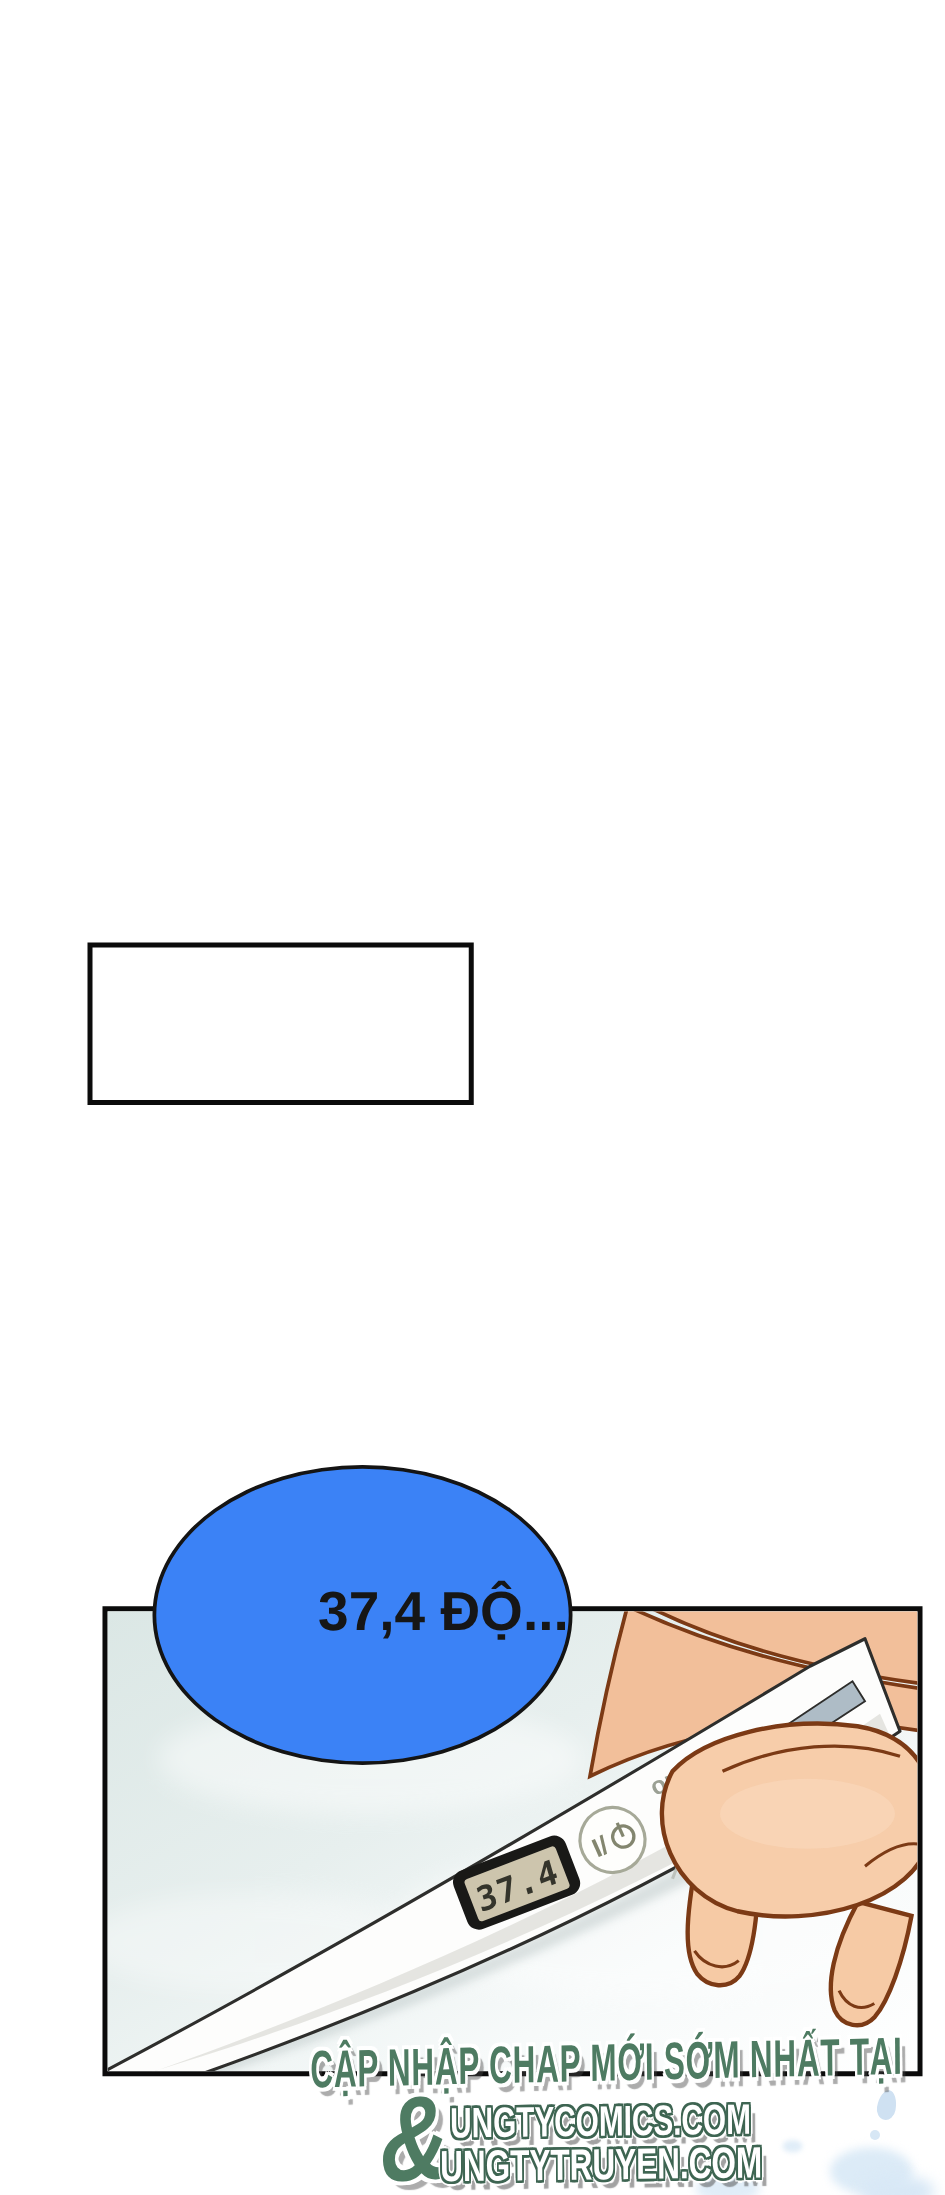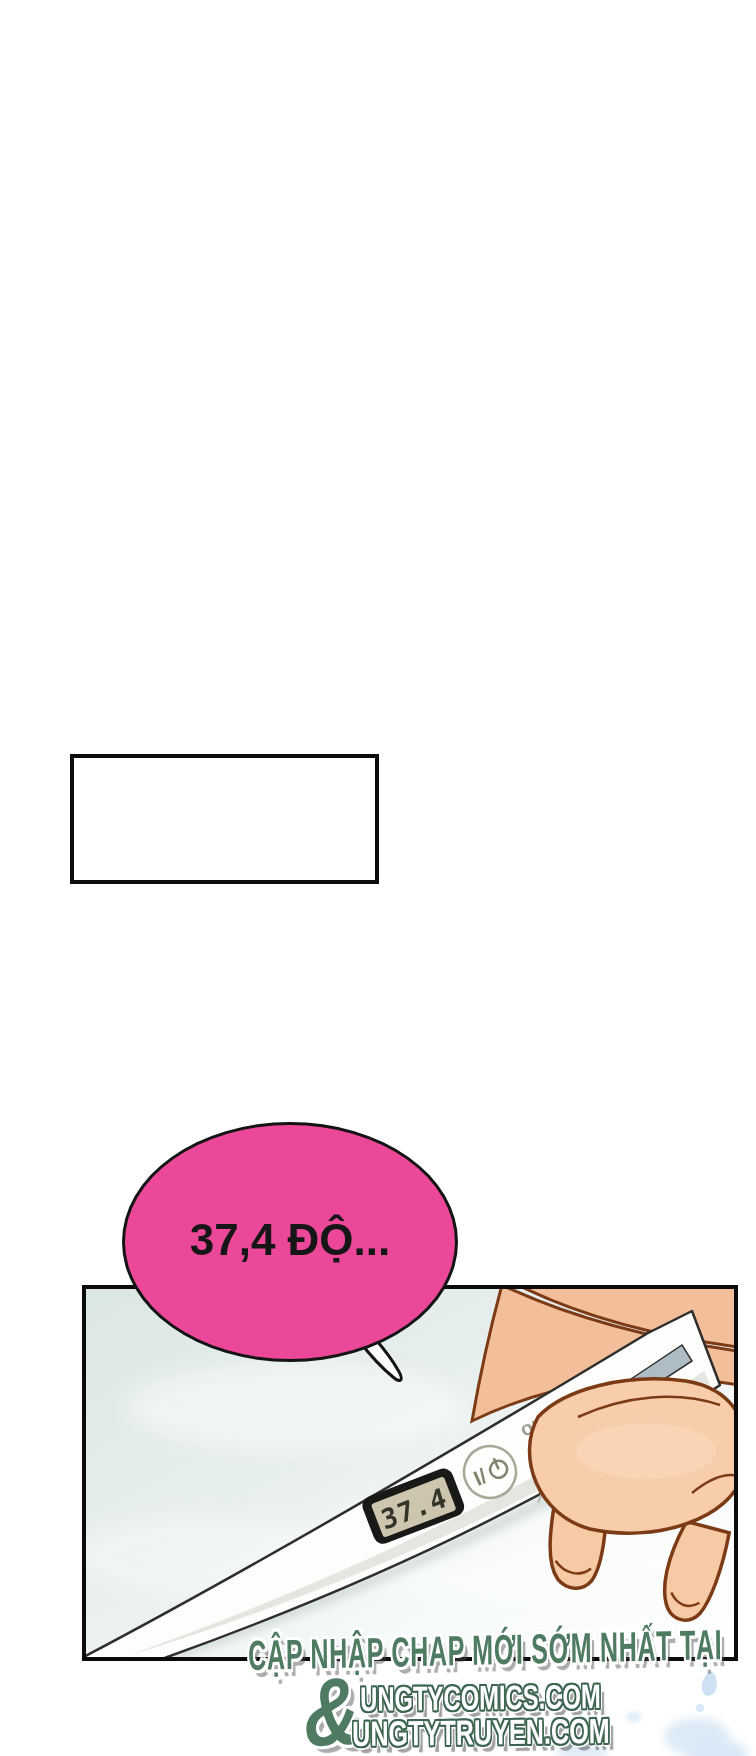--- a/index.html
+++ b/index.html
@@ -13,23 +13,23 @@
     border:4px solid #0b0b0b;background:#ffffff;box-sizing:border-box;
   }
   
   .panel{
     position:absolute;left:82px;top:1285px;width:656px;height:376px;
     border:4px solid #0b0b0b;box-sizing:border-box;overflow:hidden;z-index:1;background:#eef4f3;
   }
   .panel svg{position:absolute;left:0;top:0;width:648px;height:368px;display:block;}
   
   .bubble{
-    position:absolute;left:122px;top:1122px;width:336px;height:240px;
-    background:#ec4899;border:3.5px solid #141414;border-radius:50%;
-    box-sizing:border-box;z-index:3;display:flex;align-items:center;justify-content:center;
+    position:absolute;left:122px;top:1172px;width:336px;height:240px;
+    background:#3b82f6;border:3.5px solid #141414;border-radius:50%;
+    box-sizing:border-box;z-index:3;display:flex;align-items:center;justify-content:flex-end;
   }
   .bubble-text{
     font-size:44px;font-weight:800;color:#161616;letter-spacing:0px;white-space:nowrap;
     transform:translateY(-2px);
   }
   .bubble-tail{position:absolute;left:352px;top:1340px;z-index:2;}
   
   .wm{position:absolute;white-space:nowrap;z-index:5;transform-origin:left top;font-weight:800;}
   .wm-line1{
     left:248px;top:1632px;font-size:42px;color:#4e7b62;

